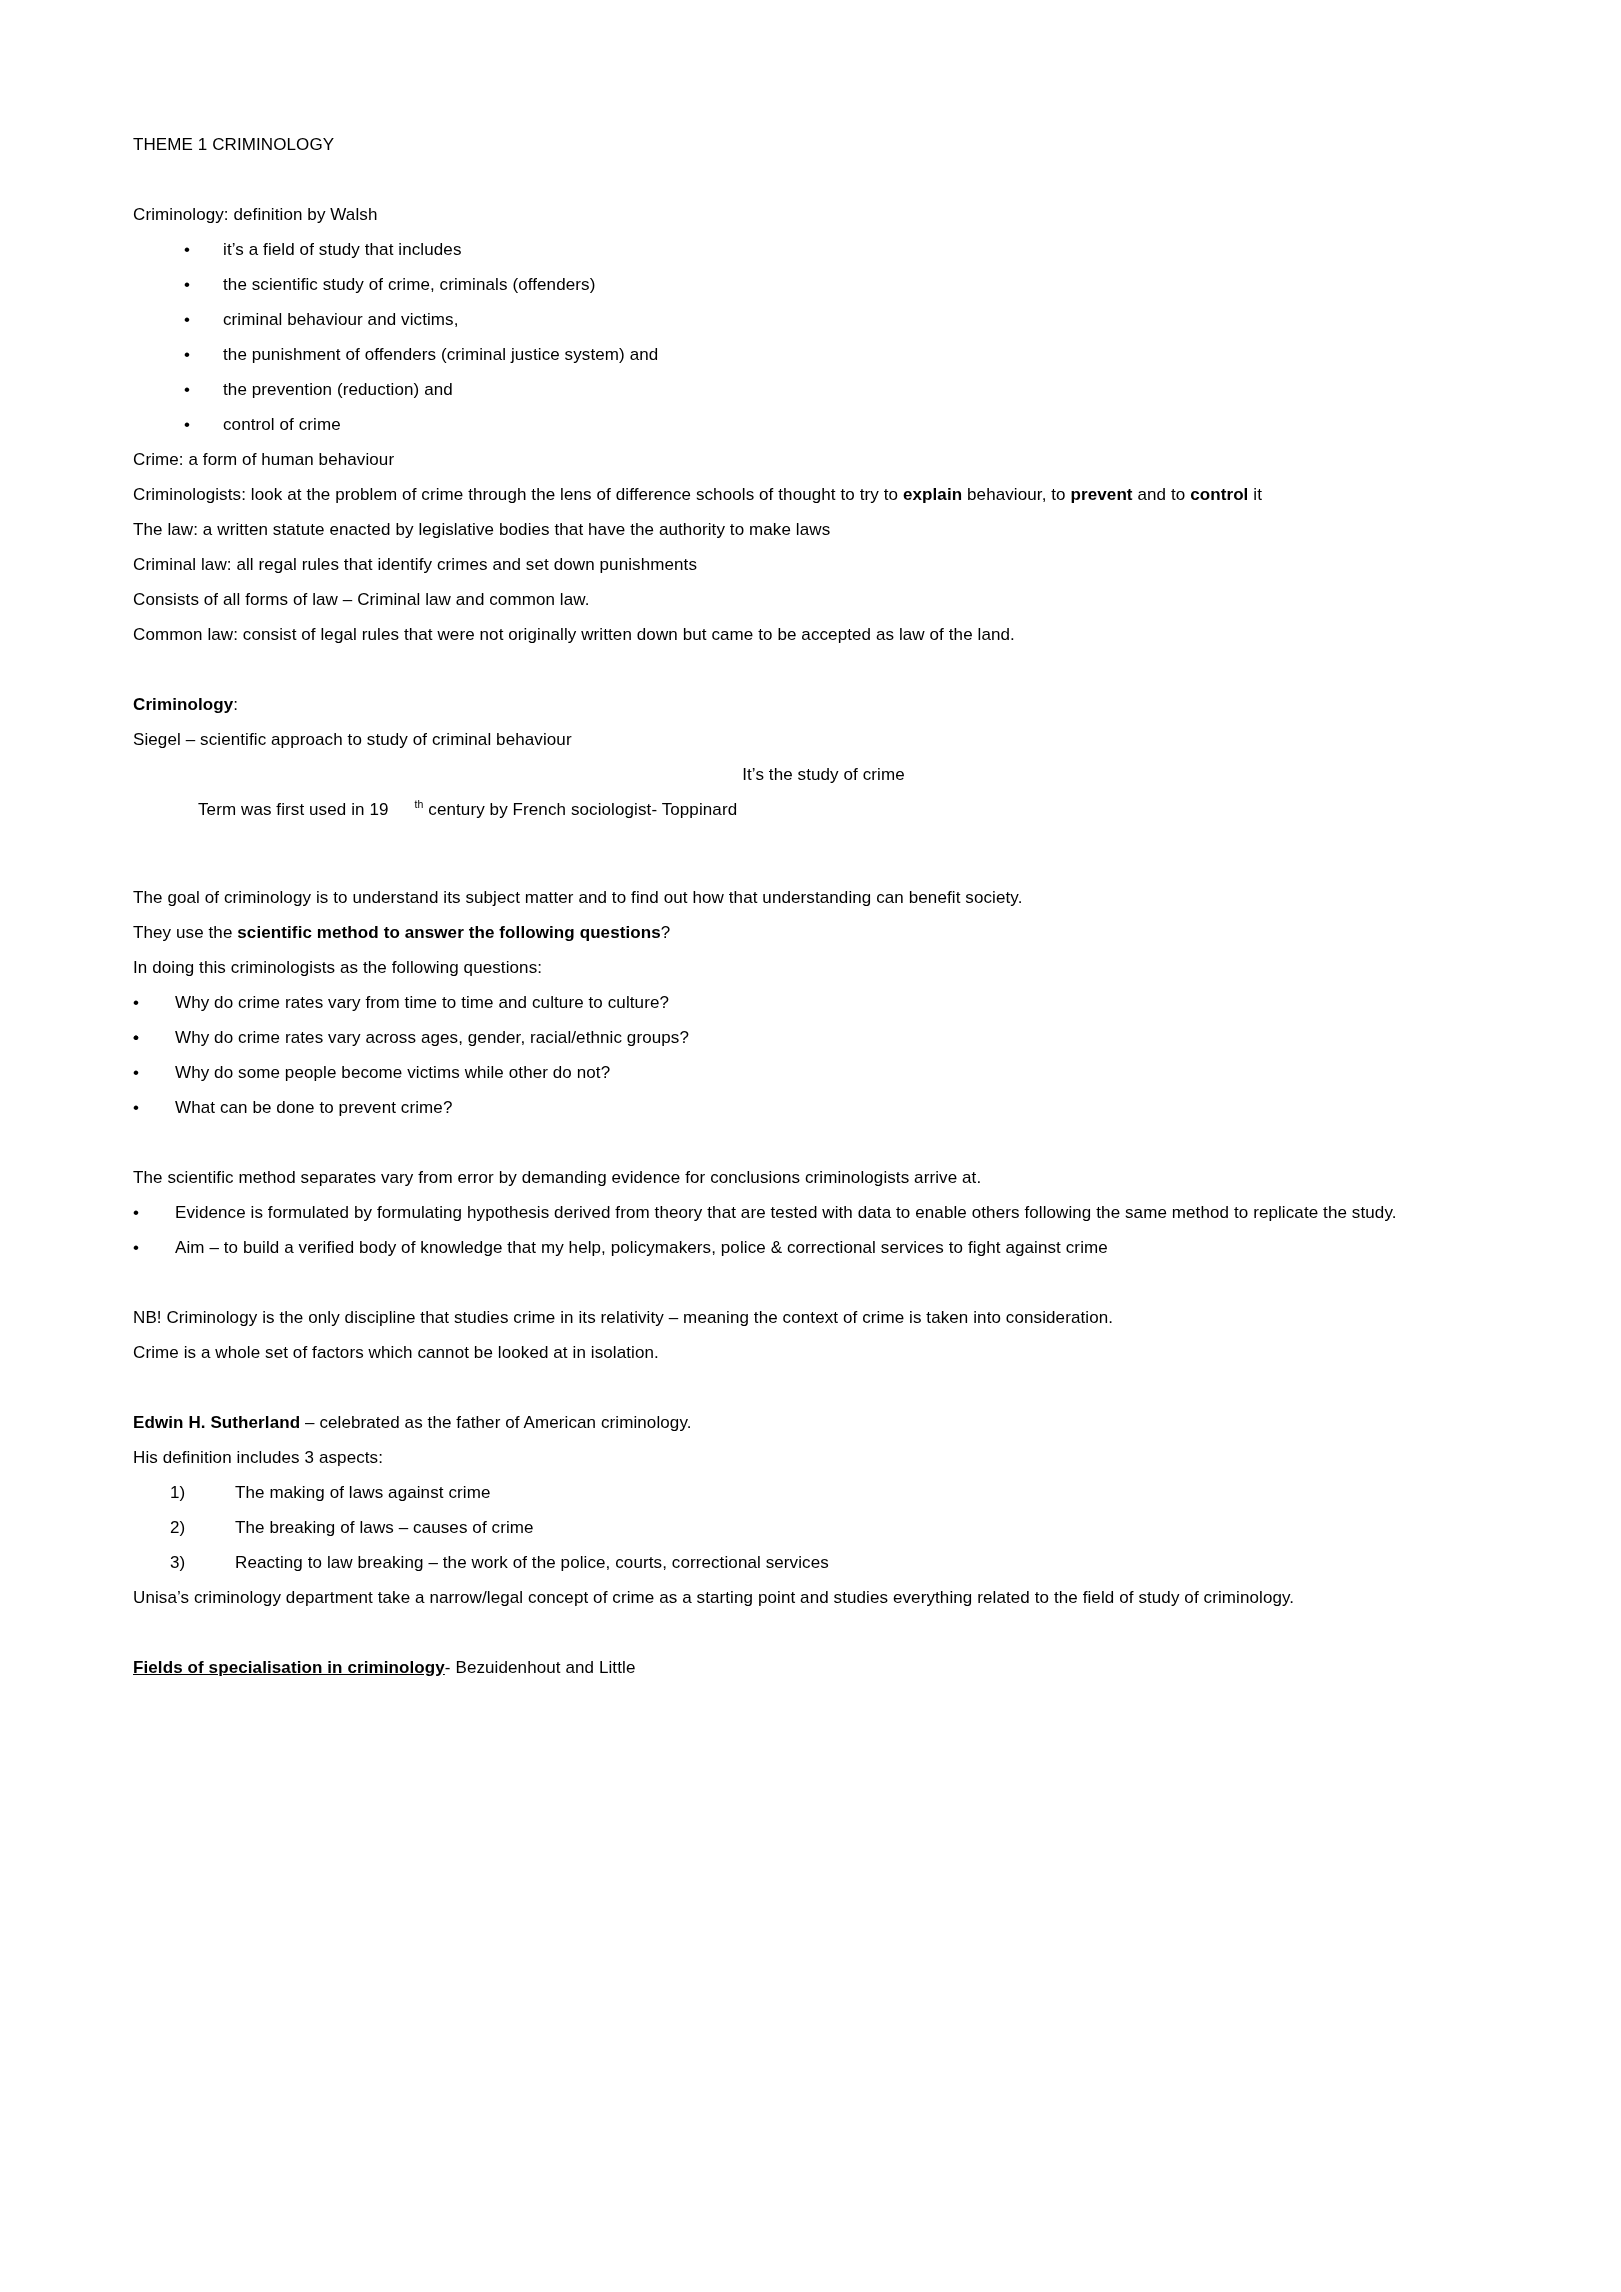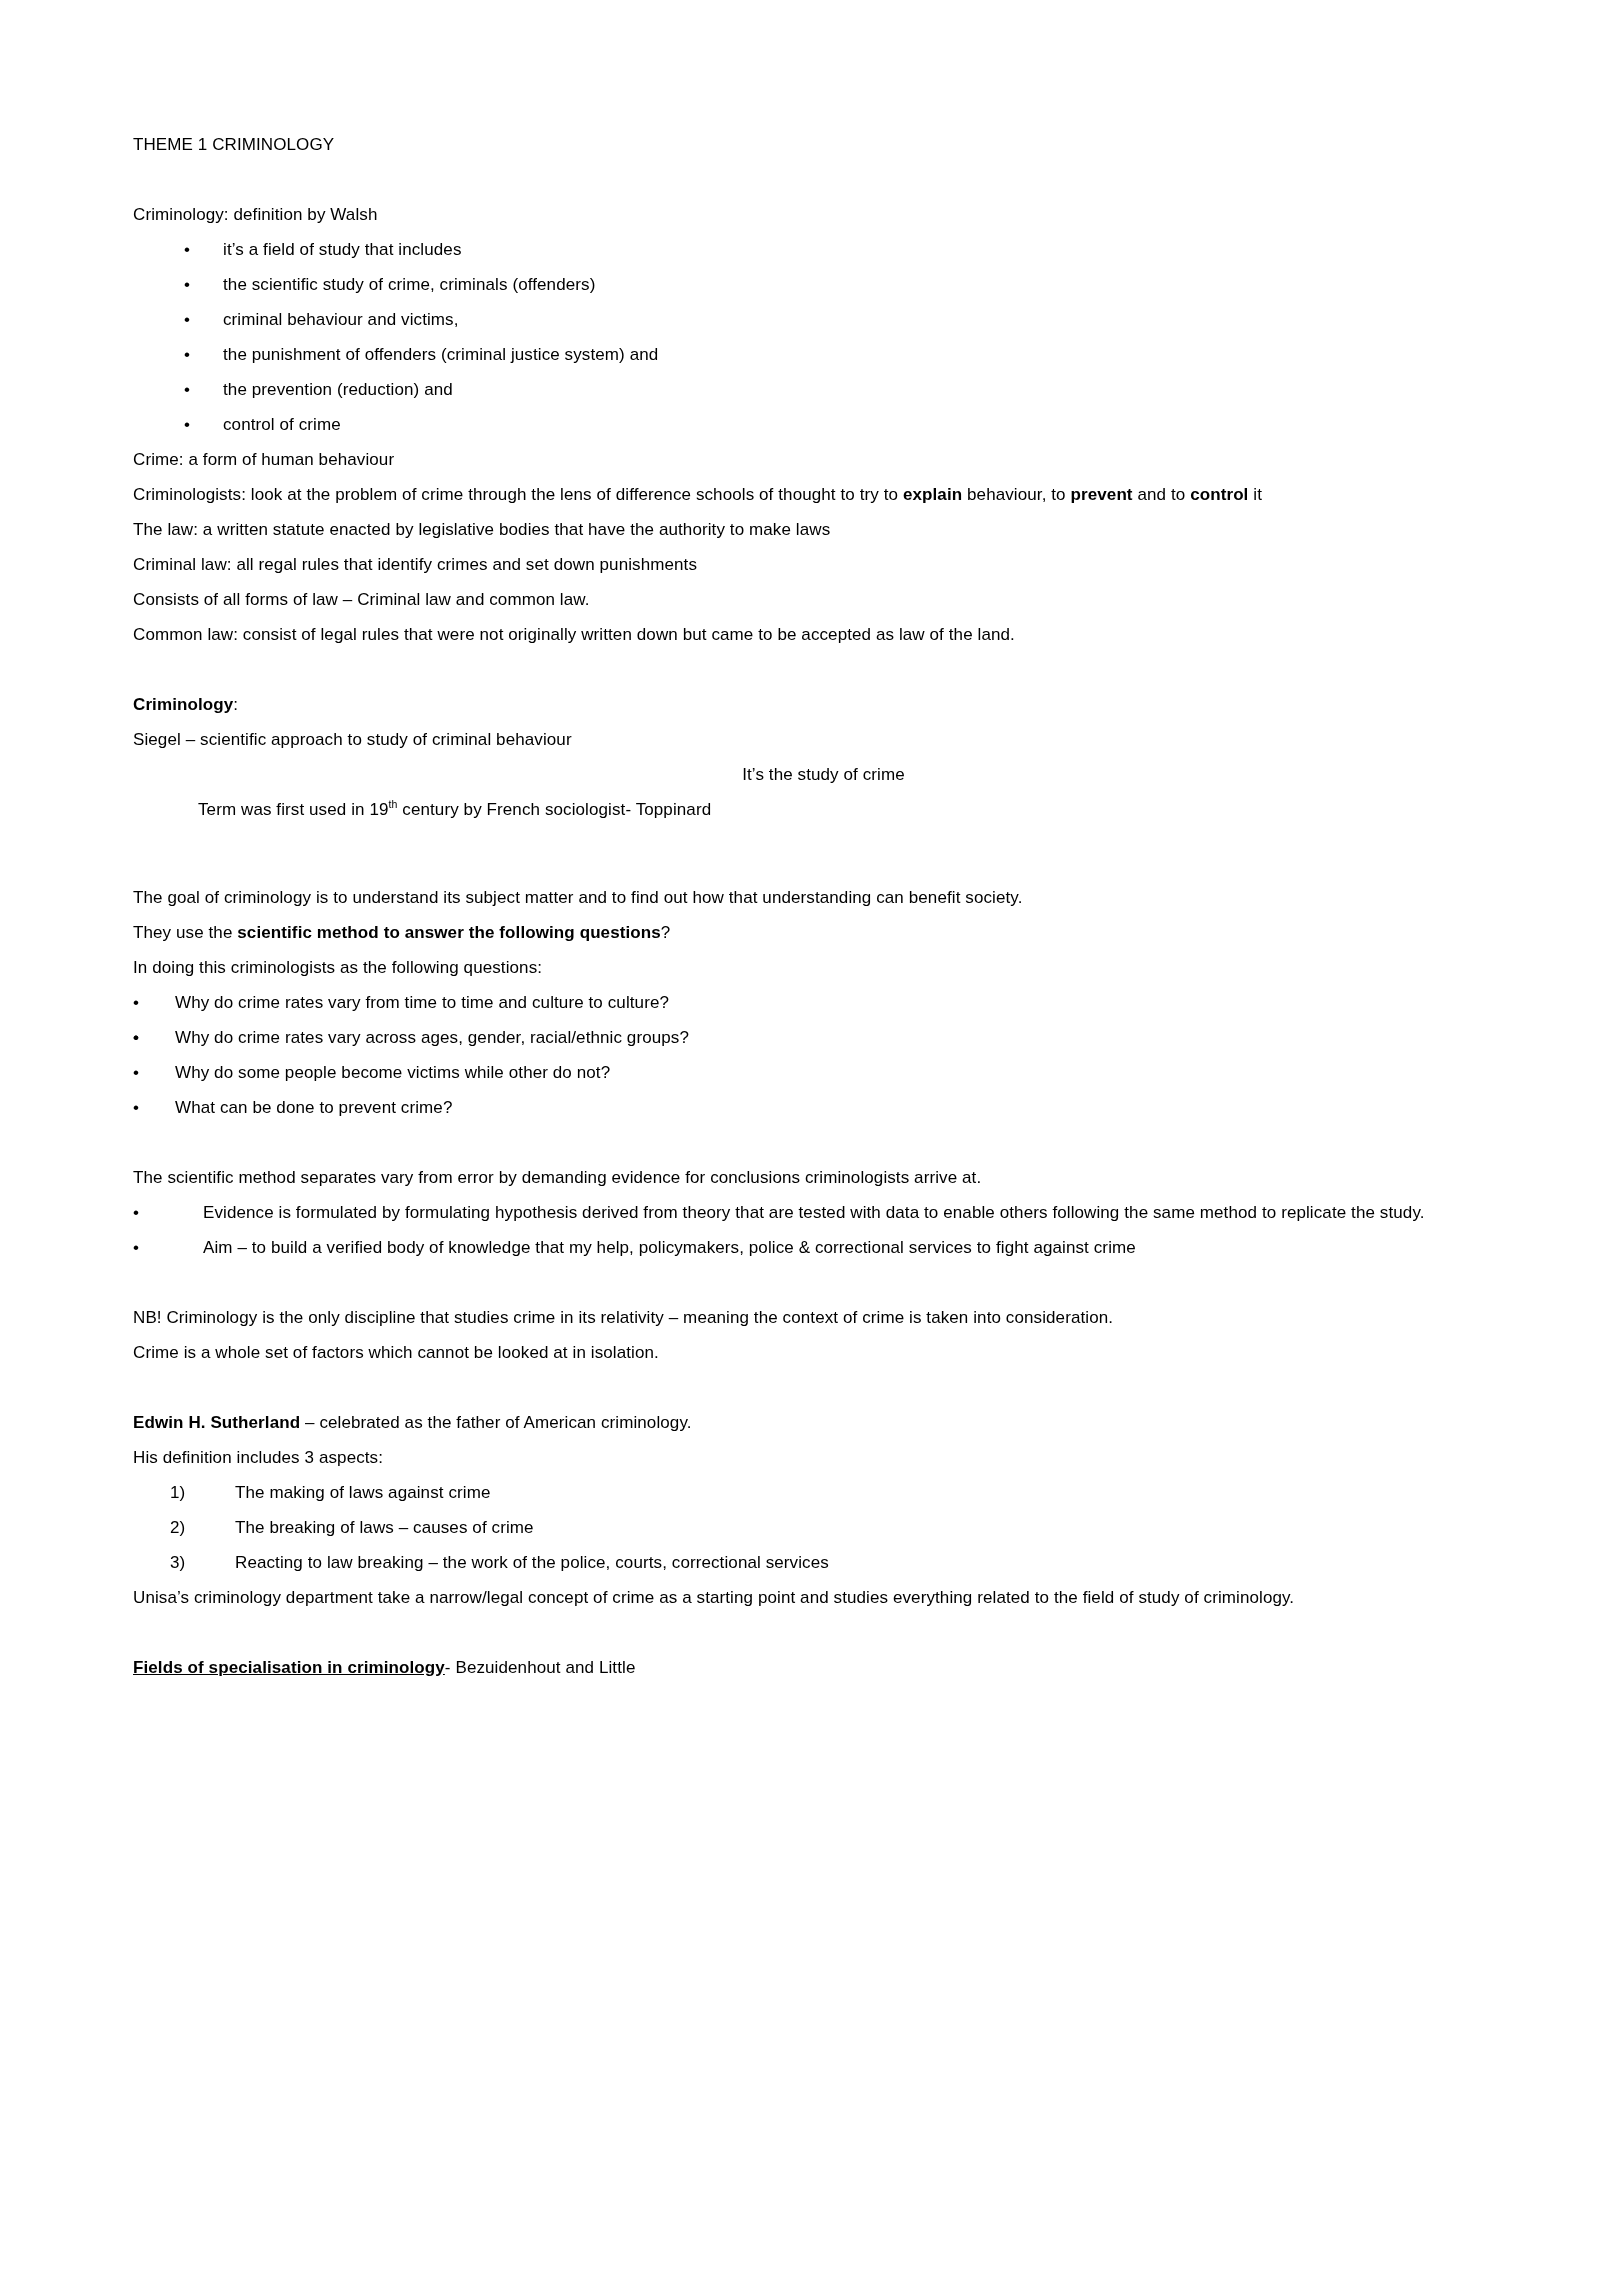--- a/index.html
+++ b/index.html
@@ -42,20 +42,21 @@
   }
   .spacer-sm {
     height: 17.6px;
   }
   b, .bold { font-weight: bold; }
   .ul { text-decoration: underline; }
   sup {
     font-size: 0.62em;
     vertical-align: super;
     line-height: 0;
+    margin-left: 26px;
   }
 
   
   ul.bl, ol.nl {
     margin: 0;
     padding: 0;
     list-style: none;
   }
   ul.bl.deep > li {
     position: relative;
@@ -77,21 +78,20 @@
     position: absolute;
     left: 0;
     top: 0;
   }
   ul.bl.shallow.just > li {
     text-align: justify;
     text-justify: inter-word;
   }
   ul.bl.shallow.just > li .txt {
     display: block;
-    margin-left: 28px;
   }
   
   ol.nl > li {
     position: relative;
     padding-left: 102px;
     margin: 0;
   }
   ol.nl > li .num {
     position: absolute;
     left: 37px;

